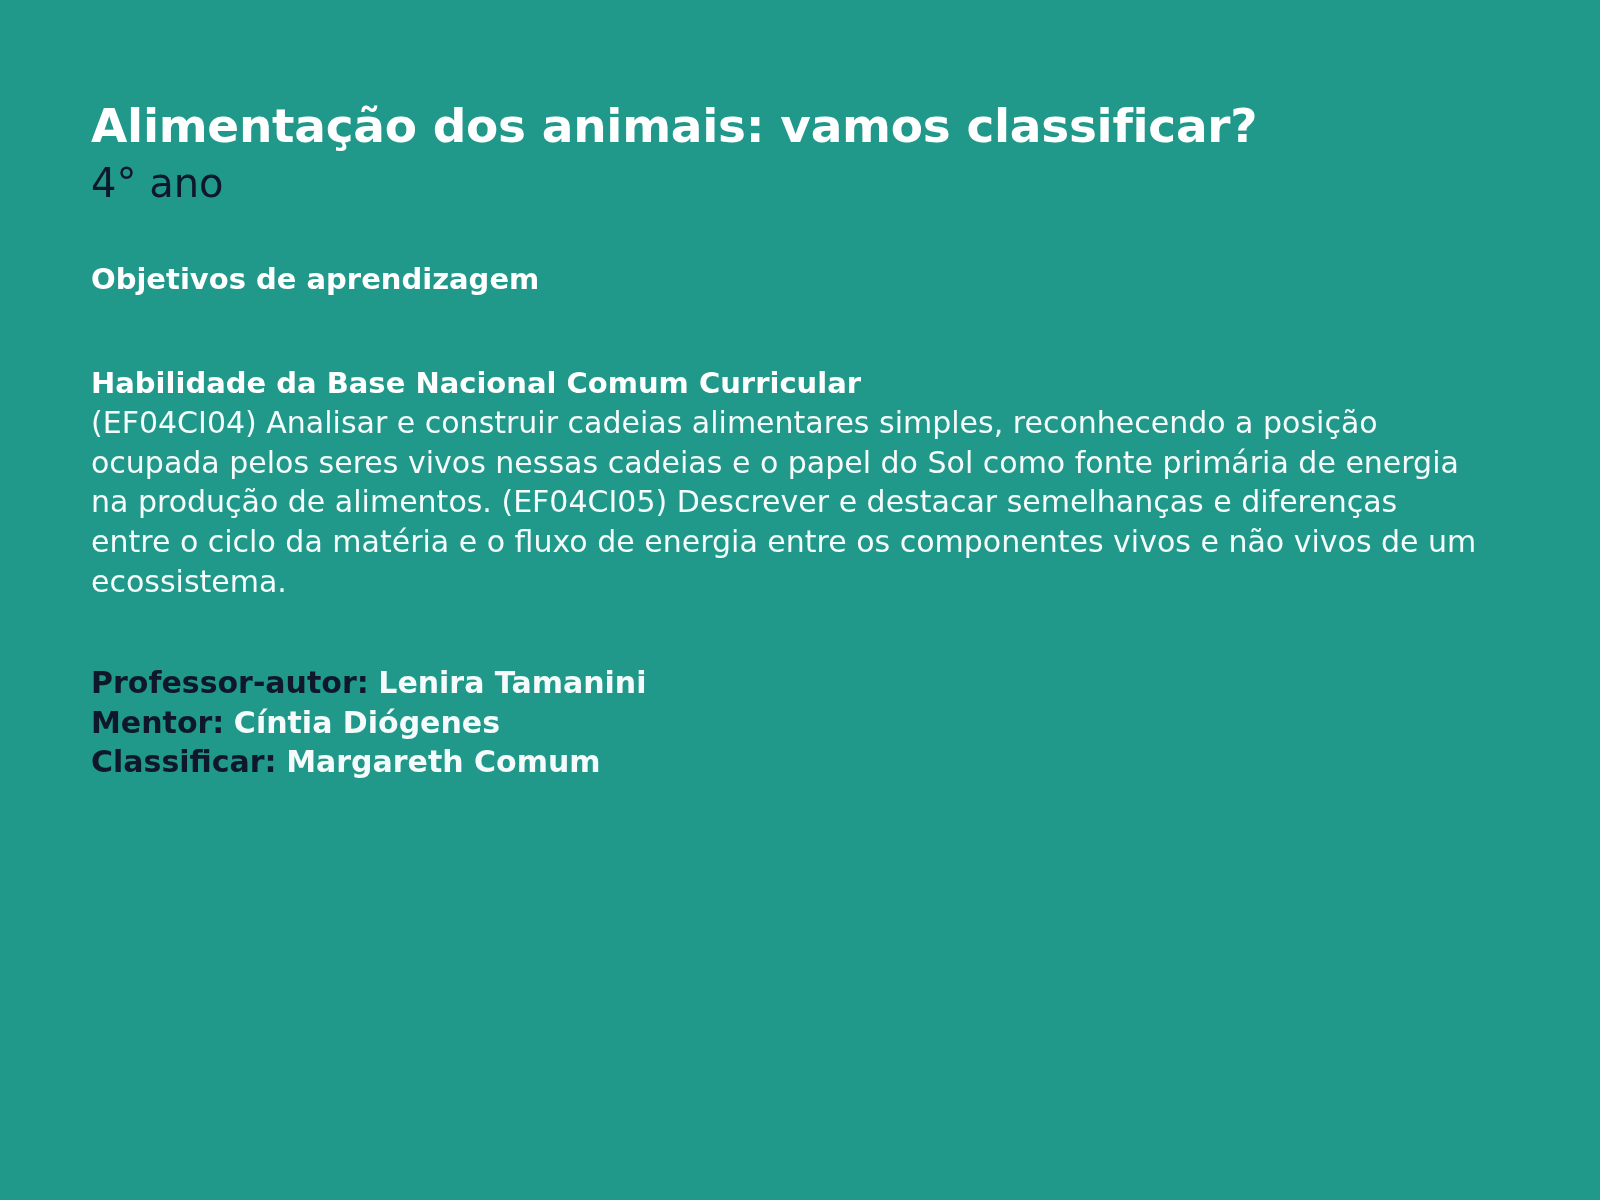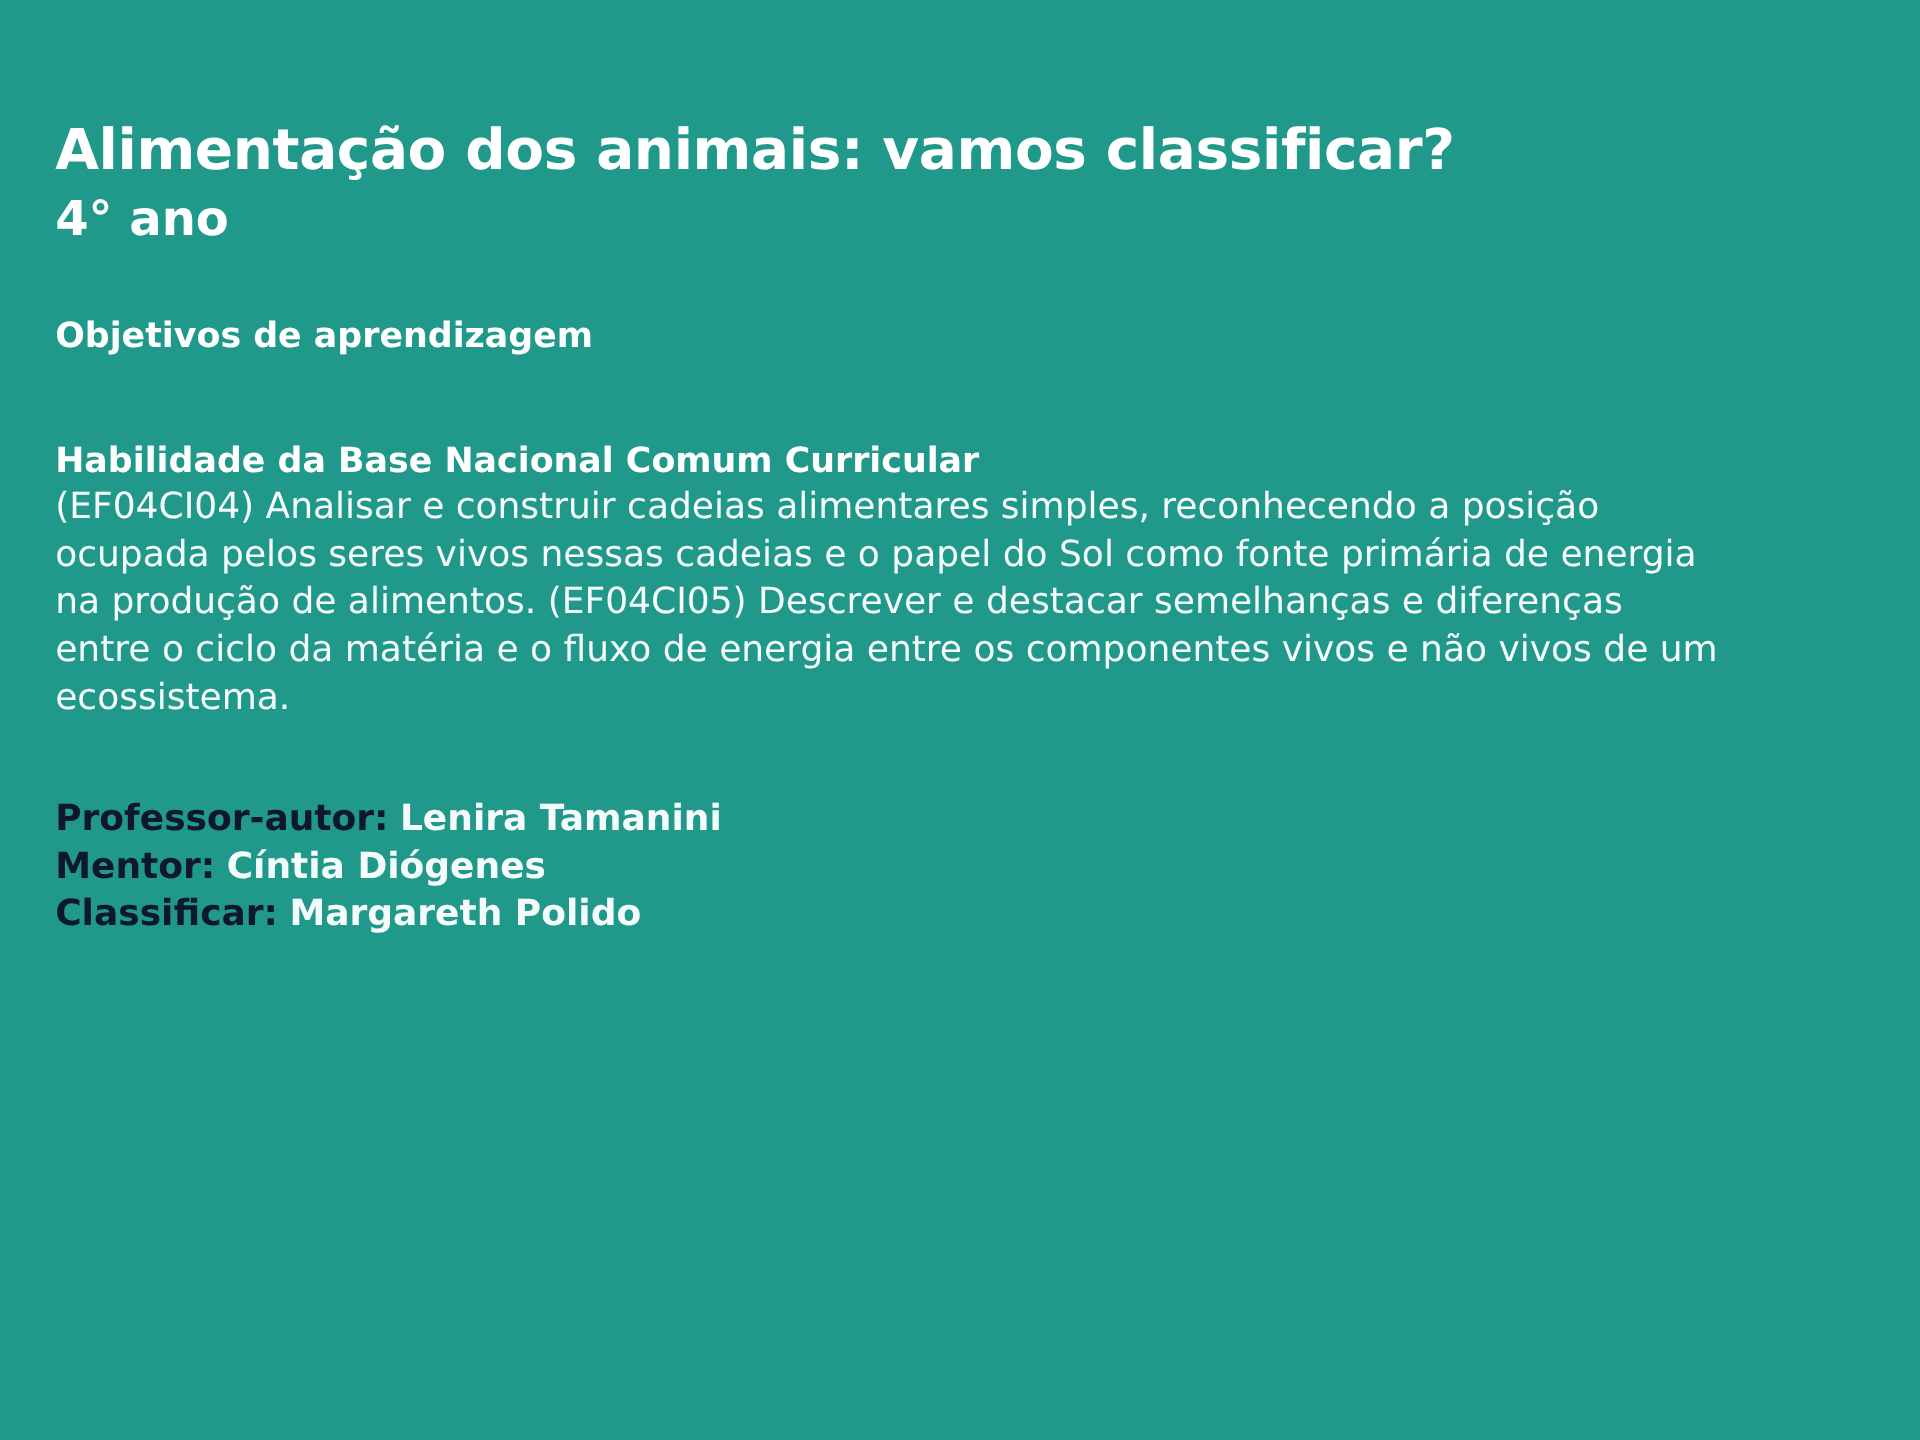--- a/index.html
+++ b/index.html
@@ -11,37 +11,37 @@
     height: 1200px;
     background: #20998b;
     font-family: "DejaVu Sans", sans-serif;
     overflow: hidden;
   }
   .slide {
     position: relative;
     width: 1600px;
     height: 1200px;
     box-sizing: border-box;
-    padding: 100px 105px 0 46px;
+    padding: 100px 105px 0 91px;
     color: #ffffff;
   }
   .title {
     font-size: 47px;
     font-weight: bold;
     line-height: 1.12;
     letter-spacing: -0.3px;
     margin: 0;
     color: #ffffff;
   }
   .subtitle {
     font-size: 40px;
-    font-weight: 700;
+    font-weight: 400;
     line-height: 1.2;
     margin: 6px 0 12px 0;
-    color: #ffffff;
+    color: #0f172a;
   }
   .block {
     margin-top: 54px;
   }
   .block-heading {
     font-size: 29px;
     font-weight: bold;
     line-height: 1.25;
     margin: 0 0 2px 0;
     color: #ffffff;
@@ -95,17 +95,17 @@
     <p class="credit-line">
       <span class="credit-label">Professor-autor:</span>
       <span class="credit-value">Lenira Tamanini</span>
     </p>
     <p class="credit-line">
       <span class="credit-label">Mentor:</span>
       <span class="credit-value">Cíntia Diógenes</span>
     </p>
     <p class="credit-line">
       <span class="credit-label">Classificar:</span>
-      <span class="credit-value">Margareth Polido</span>
+      <span class="credit-value">Margareth Comum</span>
     </p>
   </div>
 
 </div>
 
 </body></html>

